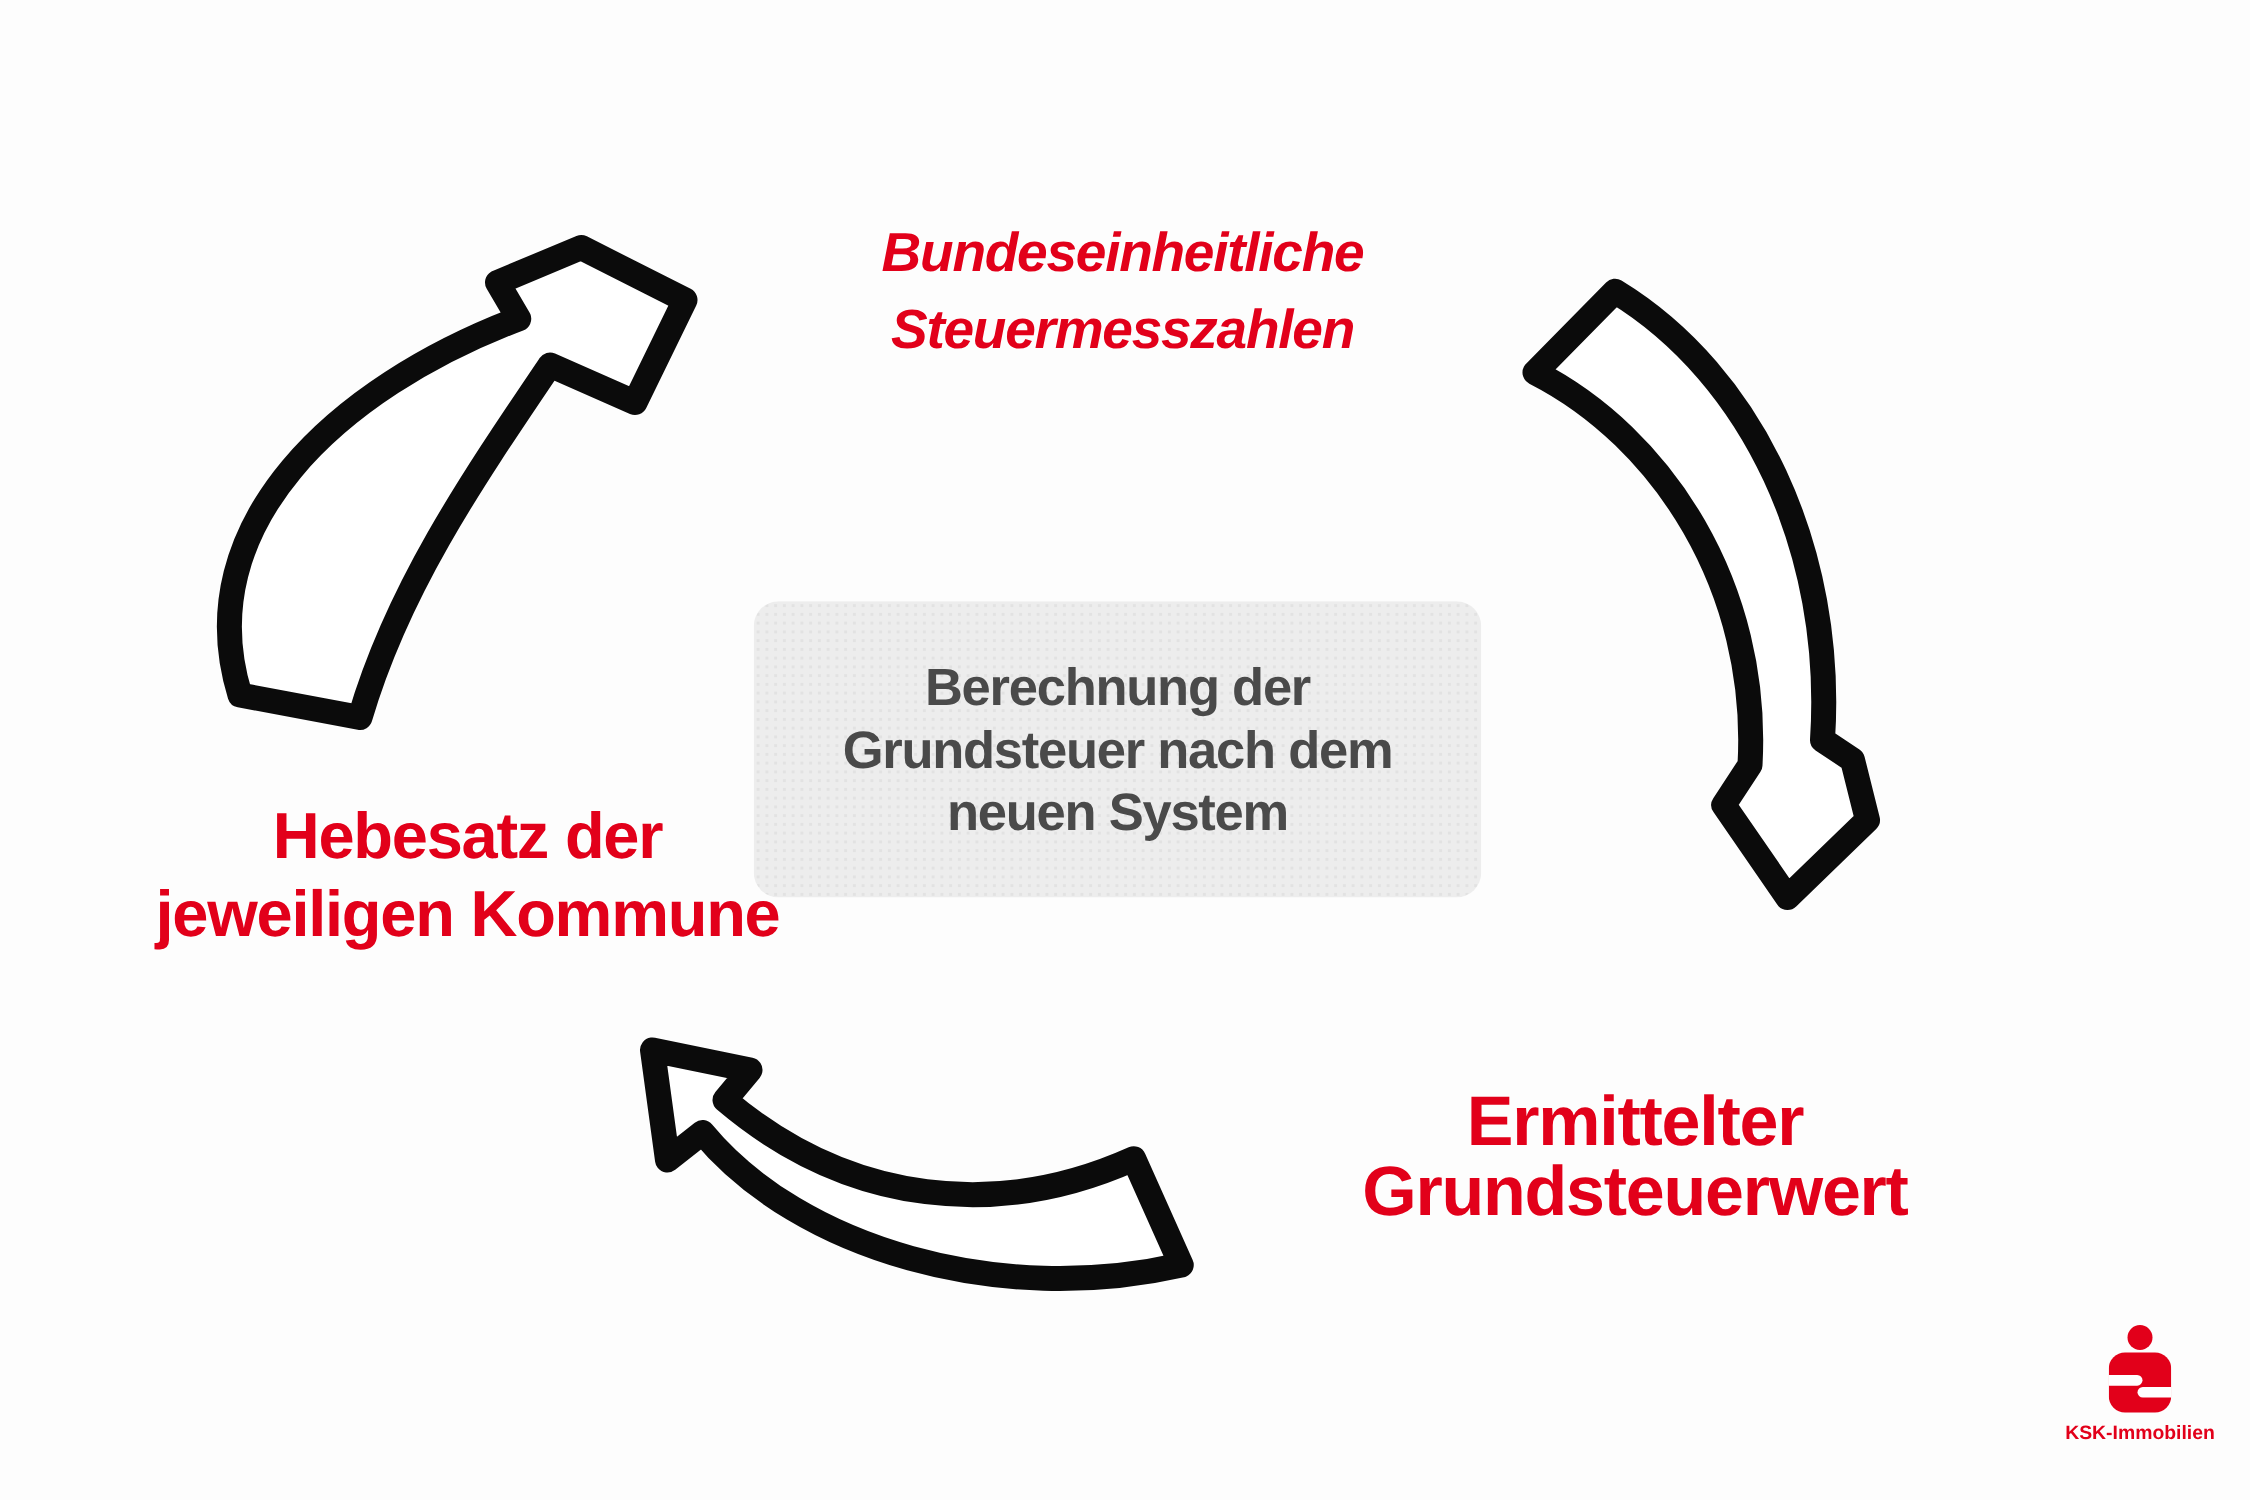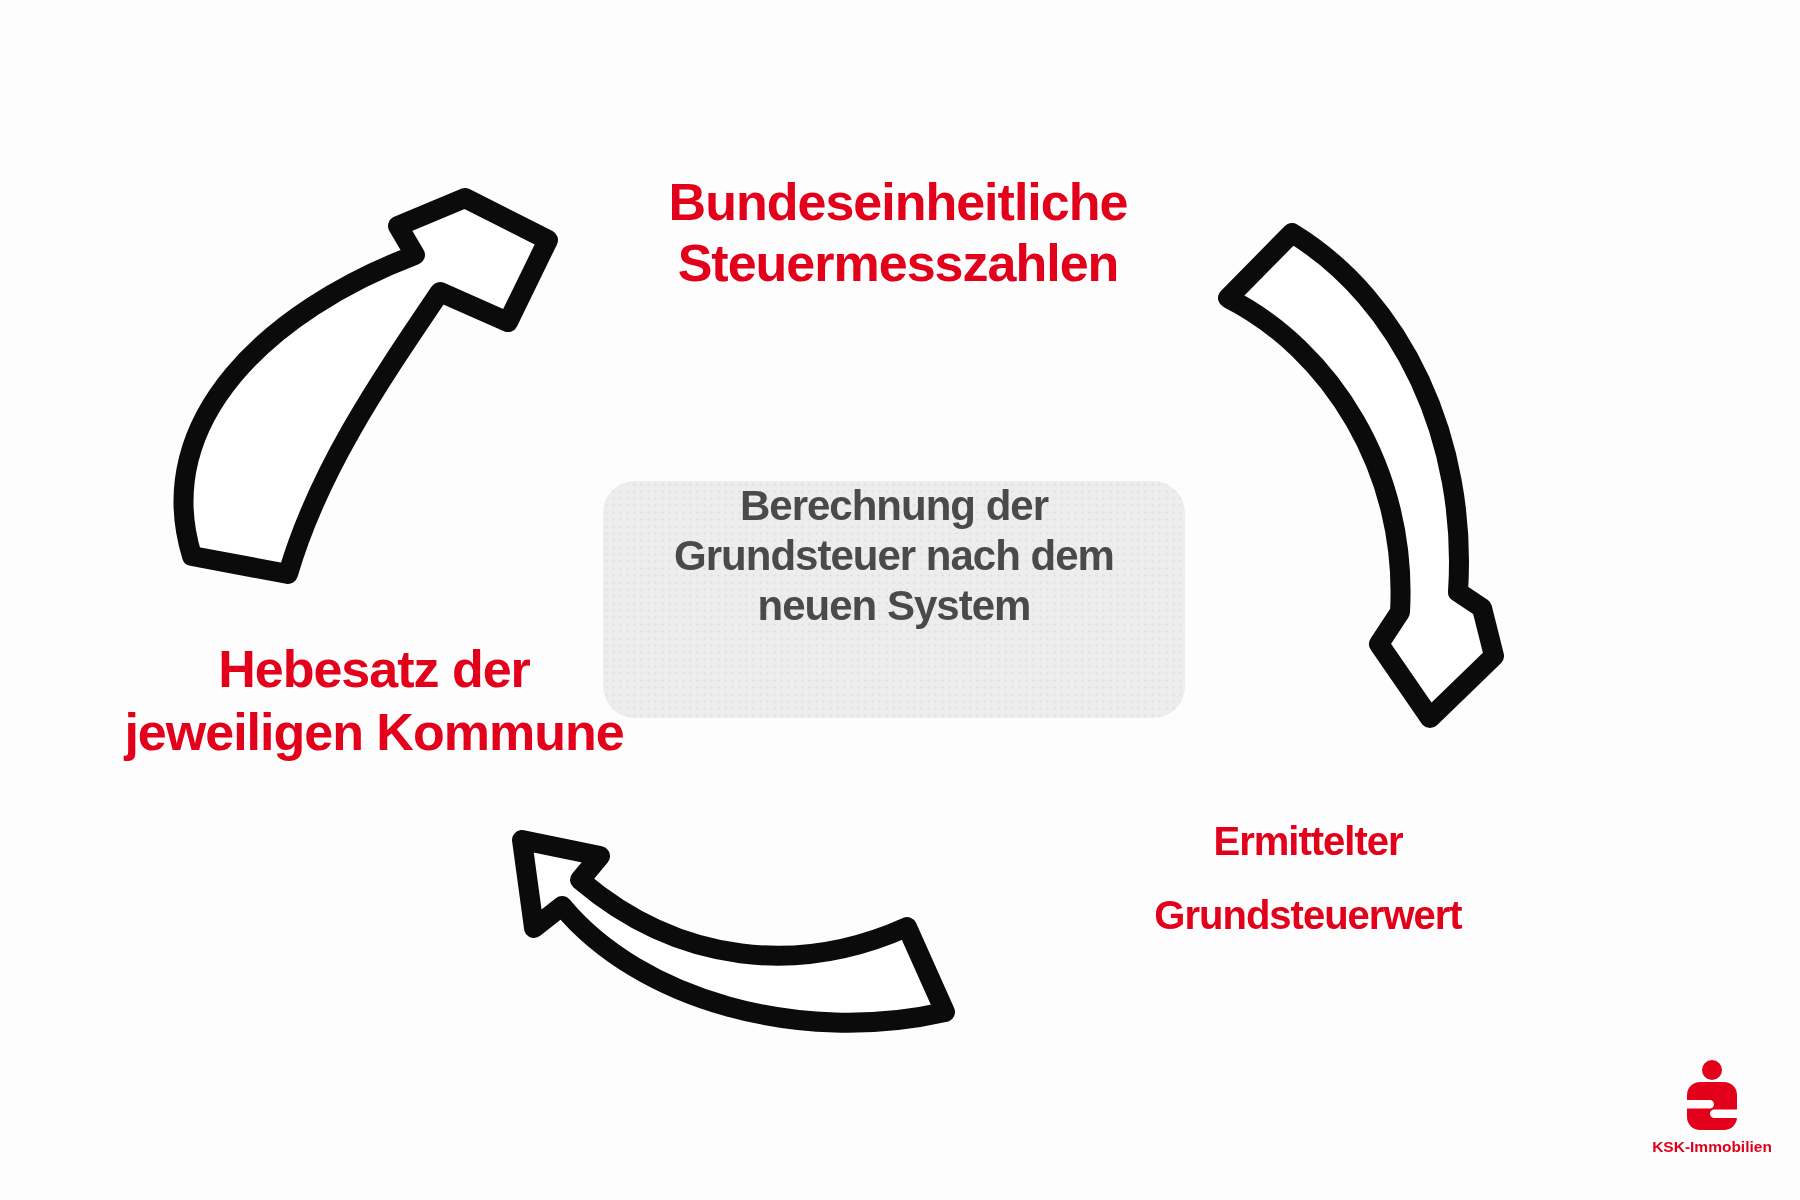--- a/index.html
+++ b/index.html
@@ -32,47 +32,49 @@
     transform: translateX(-50%);
     color: #e2001a;
     font-weight: 700;
     text-align: center;
     white-space: pre-line;
     letter-spacing: -1px;
   }
   .node-top {
     left: 898px;
     top: 172px;
-    font-size: 52px;
+    font-size: 44px;
     line-height: 61px;
+    font-style: italic;
   }
   .node-left {
     left: 334px;
     top: 638px;
     font-size: 52px;
     line-height: 63px;
     margin-left: 40px;
   }
   .node-right {
     left: 1308px;
-    top: 804px;
-    font-size: 40px;
-    line-height: 74px;
+    top: 869px;
+    font-size: 56px;
+    line-height: 56px;
   }
   .center-box {
     position: absolute;
     left: 603px;
     top: 481px;
     width: 582px;
     height: 237px;
-    border-radius: 32px;
+    border-radius: 20px;
     background-color: #ededed;
     background-image: radial-gradient(circle, #e2e2e2 1.1px, rgba(0,0,0,0) 1.1px);
     background-size: 7px 7px;
     display: flex;
+    align-items: center;
     justify-content: center;
   }
   .center-text {
     color: #4a4a4a;
     font-weight: 700;
     font-size: 42px;
     line-height: 50px;
     text-align: center;
     white-space: pre-line;
     letter-spacing: -1px;

